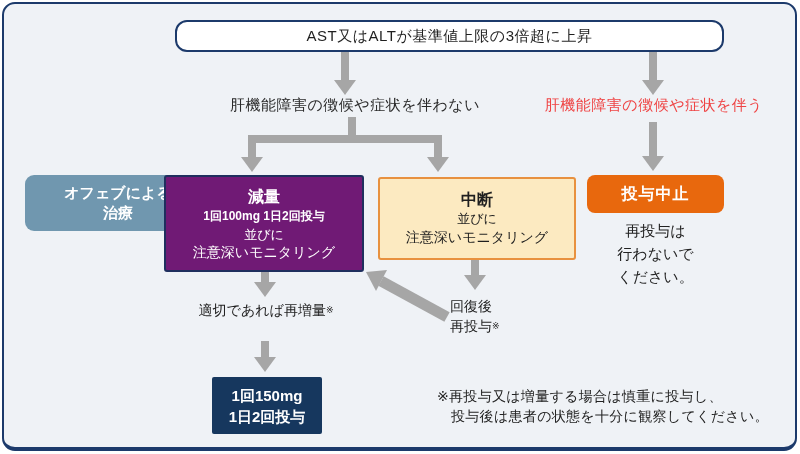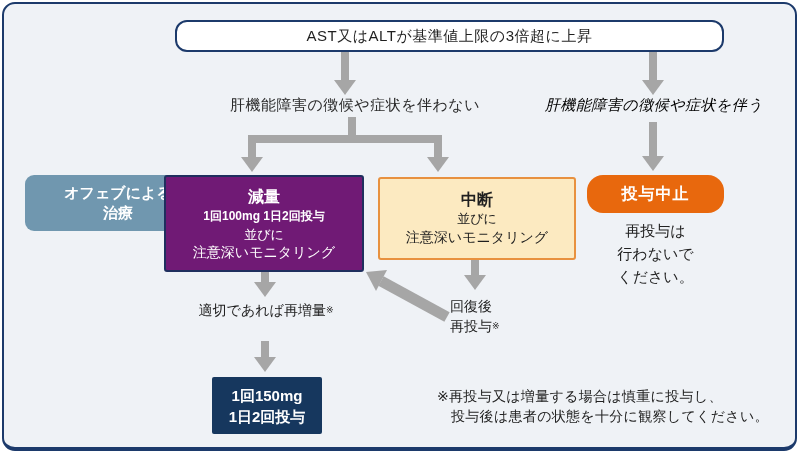--- a/index.html
+++ b/index.html
@@ -9,21 +9,21 @@
          border:2px solid #1C3A6B;border-bottom-width:4px;border-radius:13px;}
   .abs{position:absolute;}
   .arrow-layer{position:absolute;left:0;top:0;width:800px;height:454px;pointer-events:none;}
 
   .top-box{left:175px;top:20px;width:545px;height:28px;background:#ffffff;
            border:2px solid #1C3A6B;border-radius:12px;display:flex;align-items:center;
            justify-content:center;font-size:15px;color:#1f1f1f;letter-spacing:.5px;}
 
   .branch-label{font-size:15px;text-align:center;letter-spacing:.5px;}
   .branch-left{left:195px;top:96px;width:320px;color:#2b2b2b;}
-  .branch-right{left:523px;top:96px;width:262px;color:#000000;font-style:italic;}
+  .branch-right{left:523px;top:96px;width:262px;color:#ef4444;}
 
   .treatment-label{left:25px;top:175px;width:138px;height:56px;background:#7097AF;
            border-radius:9px;color:#ffffff;font-weight:bold;font-size:15px;line-height:20px;
            display:flex;flex-direction:column;align-items:center;justify-content:center;text-align:center;padding-left:24px;}
 
   .reduce-box{left:164px;top:175px;width:196px;height:93px;background:#701a75;
            border:2px solid #1F2F5E;border-radius:3px;color:#ffffff;text-align:center;
            display:flex;flex-direction:column;align-items:center;justify-content:center;}
   .reduce-box .t1{font-weight:bold;font-size:16px;line-height:19px;}
   .reduce-box .t2{font-weight:bold;font-size:12px;line-height:20px;white-space:nowrap;}
@@ -31,21 +31,21 @@
   .reduce-box .t4{font-size:14px;line-height:18px;}
 
   .interrupt-box{left:378px;top:177px;width:194px;height:79px;background:#FCEAC1;
            border:2px solid #E8913F;border-radius:3px;color:#1f1f1f;text-align:center;
            display:flex;flex-direction:column;align-items:center;justify-content:center;}
   .interrupt-box .t1{font-weight:bold;font-size:16px;line-height:20px;}
   .interrupt-box .t3{font-size:13px;line-height:18px;}
   .interrupt-box .t4{font-size:14px;line-height:19px;}
 
   .discontinue-box{left:587px;top:175px;width:137px;height:38px;background:#E8680D;
-           border-radius:16px;color:#ffffff;font-weight:bold;font-size:16px;letter-spacing:1px;
+           border-radius:8px;color:#ffffff;font-weight:bold;font-size:16px;letter-spacing:1px;
            display:flex;align-items:center;justify-content:center;}
   .no-readminister{left:587px;top:219px;width:137px;text-align:center;font-size:15px;
            line-height:23px;color:#222222;}
 
   .reescalate{left:186px;top:301px;width:160px;text-align:center;font-size:14px;
            line-height:19px;color:#222222;}
   .ref-mark{font-size:9px;vertical-align:top;}
 
   .full-dose-box{left:212px;top:377px;width:110px;height:57px;background:#16375E;
            border-radius:2px;color:#ffffff;font-weight:bold;font-size:15px;line-height:21px;

